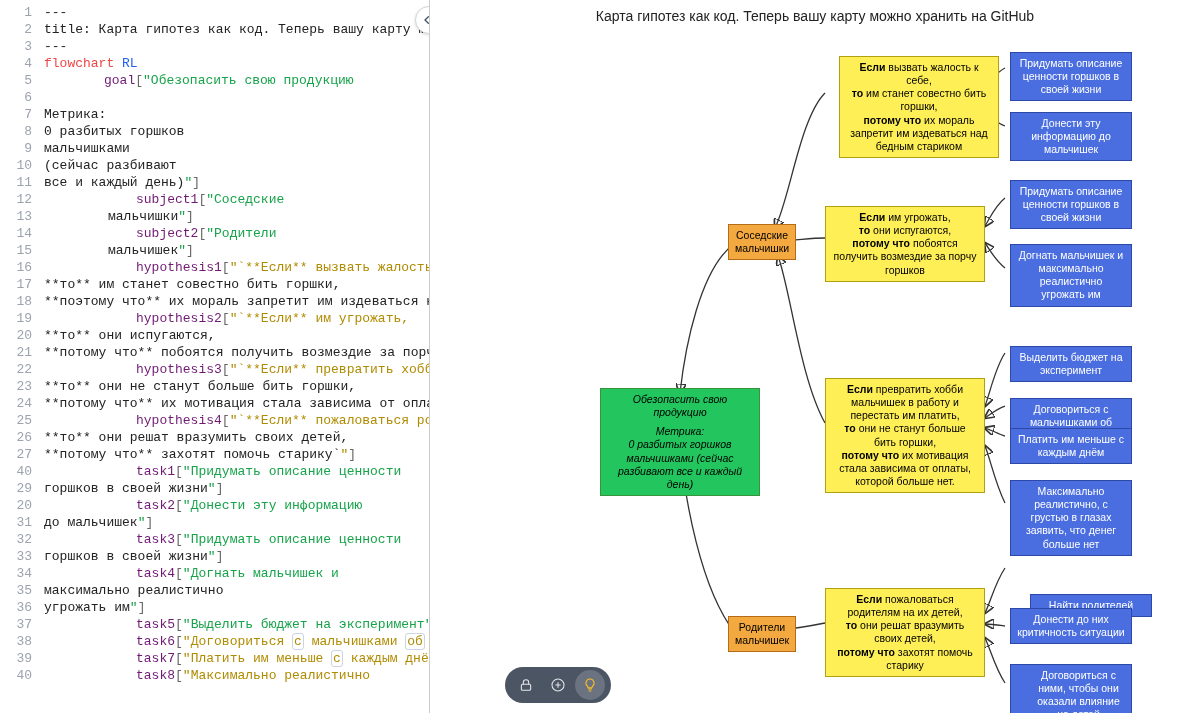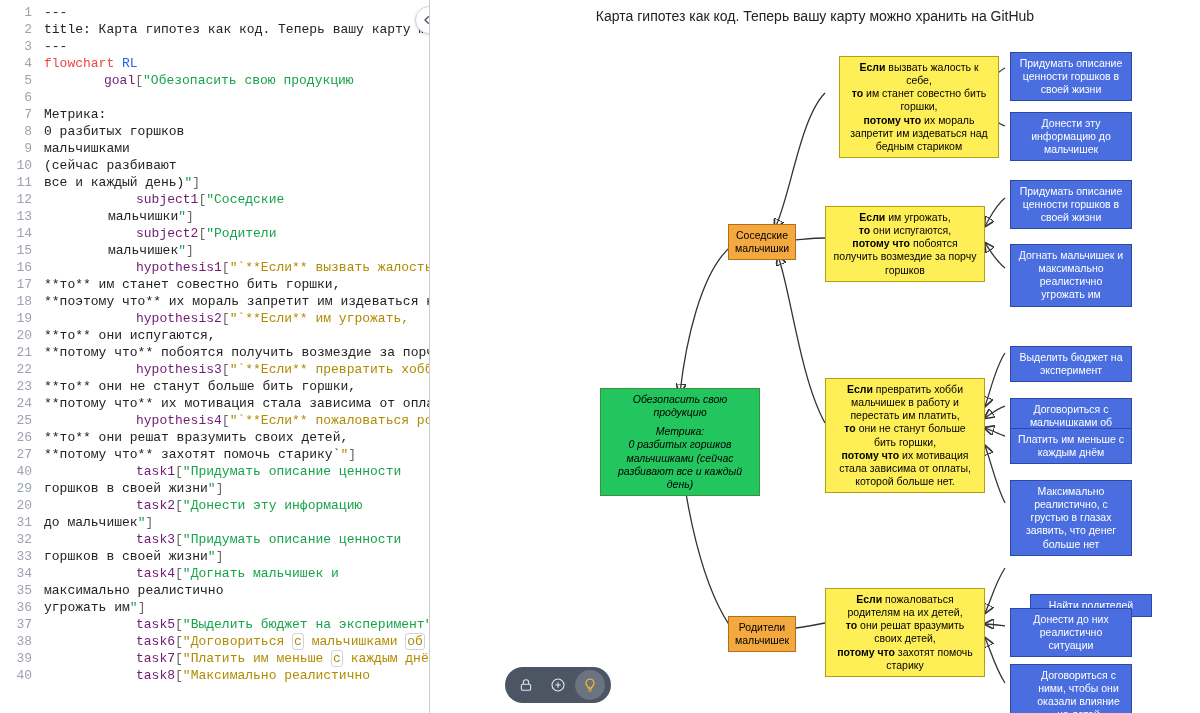--- a/index.html
+++ b/index.html
@@ -150,21 +150,21 @@
 
       <div class="node task" style="left:580px; top:24px;"><span>Придумать описание ценности горшков в своей жизни</span></div>
       <div class="node task" style="left:580px; top:84px;"><span>Донести эту информацию до мальчишек</span></div>
       <div class="node task" style="left:580px; top:152px;"><span>Придумать описание ценности горшков в своей жизни</span></div>
       <div class="node task" style="left:580px; top:216px;"><span>Догнать мальчишек и максимально реалистично угрожать им</span></div>
       <div class="node task" style="left:580px; top:318px;"><span>Выделить бюджет на эксперимент</span></div>
       <div class="node task" style="left:580px; top:370px;"><span>Договориться с мальчишками об оплате</span></div>
       <div class="node task" style="left:580px; top:400px;"><span>Платить им меньше с каждым днём</span></div>
       <div class="node task" style="left:580px; top:452px;"><span>Максимально реалистично, с грустью в глазах заявить, что денег больше нет</span></div>
       <div class="node task" style="left:600px; top:533px;margin-top:33px;"><span>Найти родителей</span></div>
-      <div class="node task" style="left:580px; top:580px;"><span>Донести до них реалистично ситуации</span></div>
+      <div class="node task" style="left:580px; top:580px;"><span>Донести до них критичность ситуации</span></div>
       <div class="node task" style="left:580px; top:636px;padding-left:21px;"><span>Договориться с ними, чтобы они оказали влияние на детей</span></div>
     </div>
 
     <div class="toolbar">
       <div class="btn">
         <svg viewBox="0 0 24 24">
             <rect x="5" y="11" width="14" height="9" rx="2"></rect>
             <path d="M8 11V8a4 4 0 0 1 8 0v3"></path>
           </svg>
       </div>

